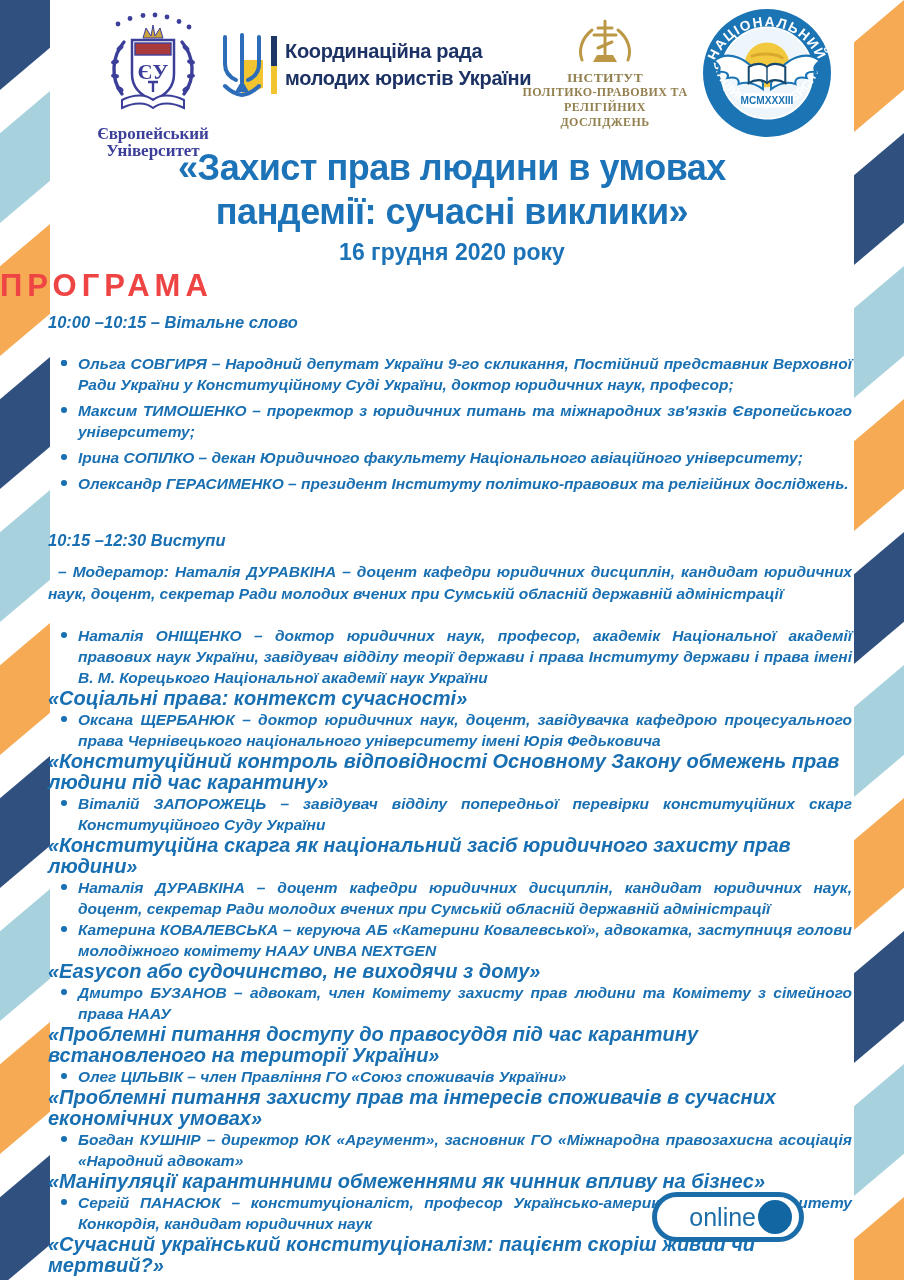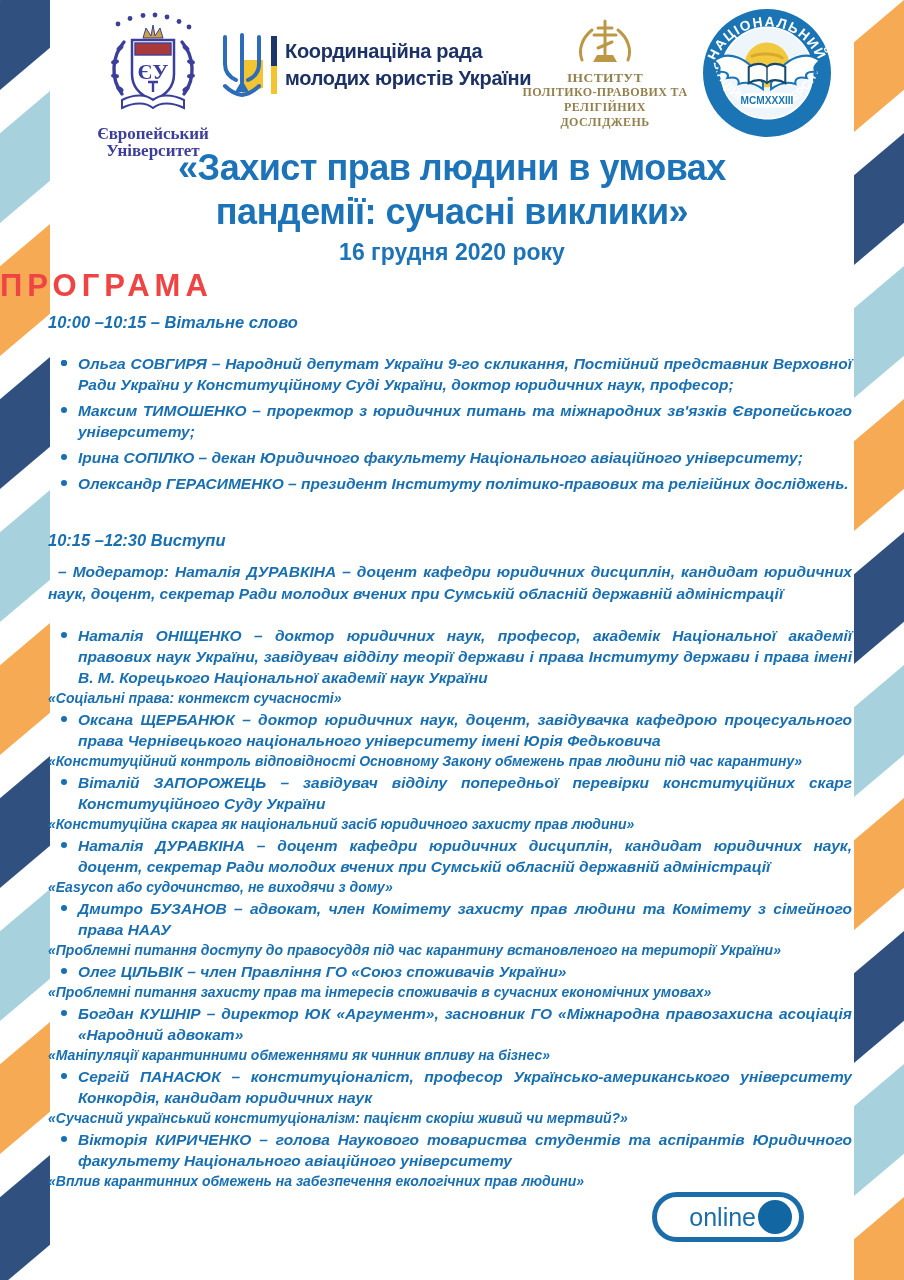--- a/index.html
+++ b/index.html
@@ -42,21 +42,21 @@
   .time-heading{font-size:16.5px;font-weight:bold;font-style:italic;line-height:21px;}
   .sec-welcome .time-heading{margin-bottom:20px;}
   .sec-talks .time-heading{margin-bottom:10px;}
   .moderator{font-size:15.5px;font-weight:bold;font-style:italic;line-height:21.5px;
     text-align:justify;text-indent:10px;margin-bottom:21px;}
   .bullet-item{position:relative;padding-left:30px;font-size:15.5px;font-weight:bold;
     font-style:italic;line-height:21px;text-align:justify;}
   .sec-welcome .bullet-item{margin-bottom:5px;}
   .dot{position:absolute;left:13px;top:7px;width:6px;height:6px;border-radius:50%;
     background:#186fb2;}
-  .talk-topic{font-size:14px;font-weight:bold;font-style:italic;line-height:21px;}
+  .talk-topic{font-size:20px;font-weight:bold;font-style:italic;line-height:21px;}
 
   
   .online-toggle{position:absolute;left:652px;top:1192px;width:152px;height:50px;
     border:5px solid #1a6da8;border-radius:32px;background:#fff;
     display:flex;align-items:center;justify-content:flex-end;
     padding:0 5px 0 18px;box-sizing:border-box;}
   .online-label{color:#1a6da8;font-size:25px;line-height:25px;}
   .online-knob{width:38px;height:38px;border-radius:50%;background:#1266a2;
     border:2px solid #ffffff;box-sizing:border-box;}
 </style>
@@ -222,20 +222,21 @@
   <div class="time-heading">10:15 –12:30  Виступи</div>
   <div class="moderator">– Модератор: Наталія ДУРАВКІНА – доцент кафедри юридичних дисциплін, кандидат юридичних наук, доцент, секретар Ради молодих вчених при Сумській обласній державній адміністрації</div>
   <div>
       <div class="bullet-item"><span class="dot"></span><span>Наталія ОНІЩЕНКО – доктор юридичних наук, професор, академік Національної академії правових наук України, завідувач відділу теорії держави і права Інституту держави і права імені В. М. Корецького Національної академії наук України</span></div>
       <div class="talk-topic">«Соціальні права: контекст сучасності»</div>
       <div class="bullet-item"><span class="dot"></span><span>Оксана ЩЕРБАНЮК – доктор юридичних наук, доцент, завідувачка кафедрою процесуального права Чернівецького національного університету імені Юрія Федьковича</span></div>
       <div class="talk-topic">«Конституційний контроль відповідності Основному Закону обмежень прав людини під час карантину»</div>
       <div class="bullet-item"><span class="dot"></span><span>Віталій ЗАПОРОЖЕЦЬ – завідувач відділу попередньої перевірки конституційних скарг Конституційного Суду України</span></div>
       <div class="talk-topic">«Конституційна скарга як національний засіб юридичного захисту прав людини»</div>
       <div class="bullet-item"><span class="dot"></span><span>Наталія ДУРАВКІНА – доцент кафедри юридичних дисциплін, кандидат юридичних наук, доцент, секретар Ради молодих вчених при Сумській обласній державній адміністрації</span></div>
+      <div class="bullet-item"><span class="dot"></span><span>Катерина КОВАЛЕВСЬКА – керуюча АБ «Катерини Ковалевської», адвокатка, заступниця голови молодіжного комітету НААУ UNBA NEXTGEN</span></div>
       <div class="talk-topic">«Easycon або судочинство, не виходячи з дому»</div>
       <div class="bullet-item"><span class="dot"></span><span>Дмитро БУЗАНОВ – адвокат, член Комітету захисту прав людини та Комітету з сімейного права НААУ</span></div>
       <div class="talk-topic">«Проблемні питання доступу до правосуддя під час карантину встановленого на території України»</div>
       <div class="bullet-item"><span class="dot"></span><span>Олег ЦІЛЬВІК – член Правління ГО «Союз споживачів України»</span></div>
       <div class="talk-topic">«Проблемні питання захисту прав та інтересів споживачів в сучасних економічних умовах»</div>
       <div class="bullet-item"><span class="dot"></span><span>Богдан КУШНІР – директор ЮК «Аргумент», засновник ГО «Міжнародна правозахисна асоціація «Народний адвокат»</span></div>
       <div class="talk-topic">«Маніпуляції карантинними обмеженнями як чинник впливу на бізнес»</div>
       <div class="bullet-item"><span class="dot"></span><span>Сергій ПАНАСЮК – конституціоналіст, професор Українсько-американського університету Конкордія, кандидат юридичних наук</span></div>
       <div class="talk-topic">«Сучасний український конституціоналізм: пацієнт скоріш живий чи мертвий?»</div>
       <div class="bullet-item"><span class="dot"></span><span>Вікторія КИРИЧЕНКО – голова Наукового товариства студентів та аспірантів Юридичного факультету Національного авіаційного університету</span></div>

